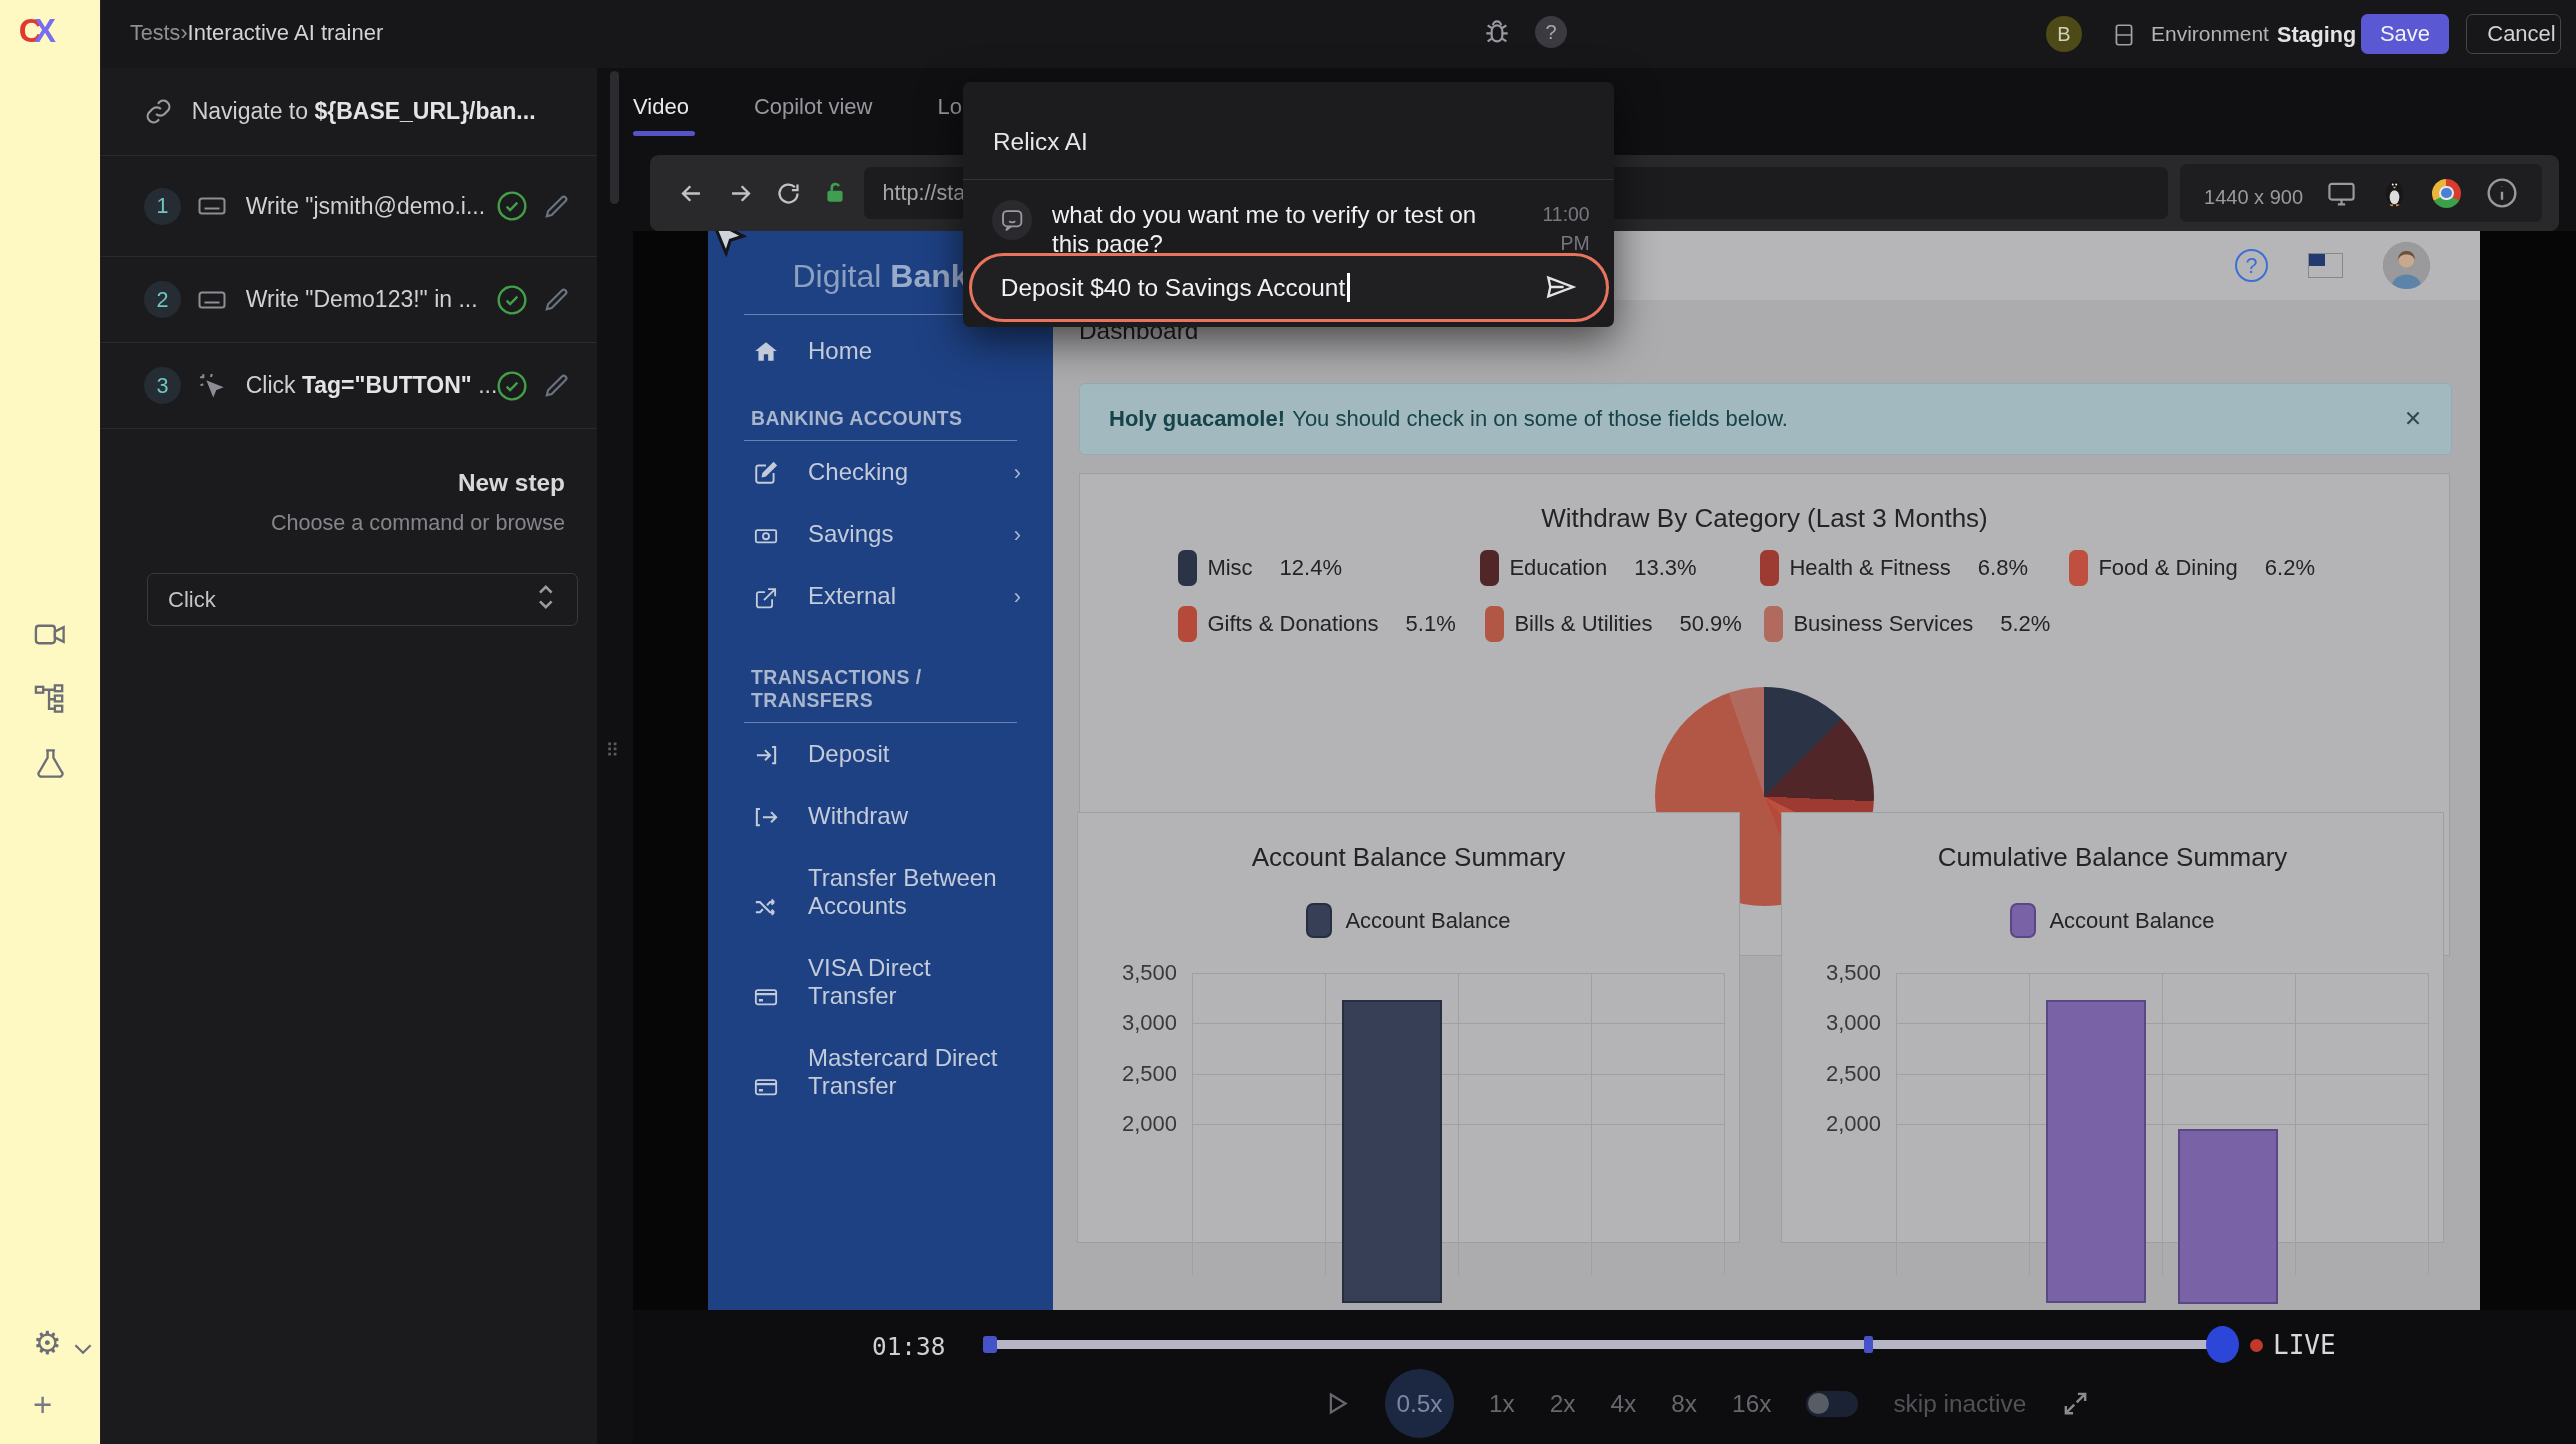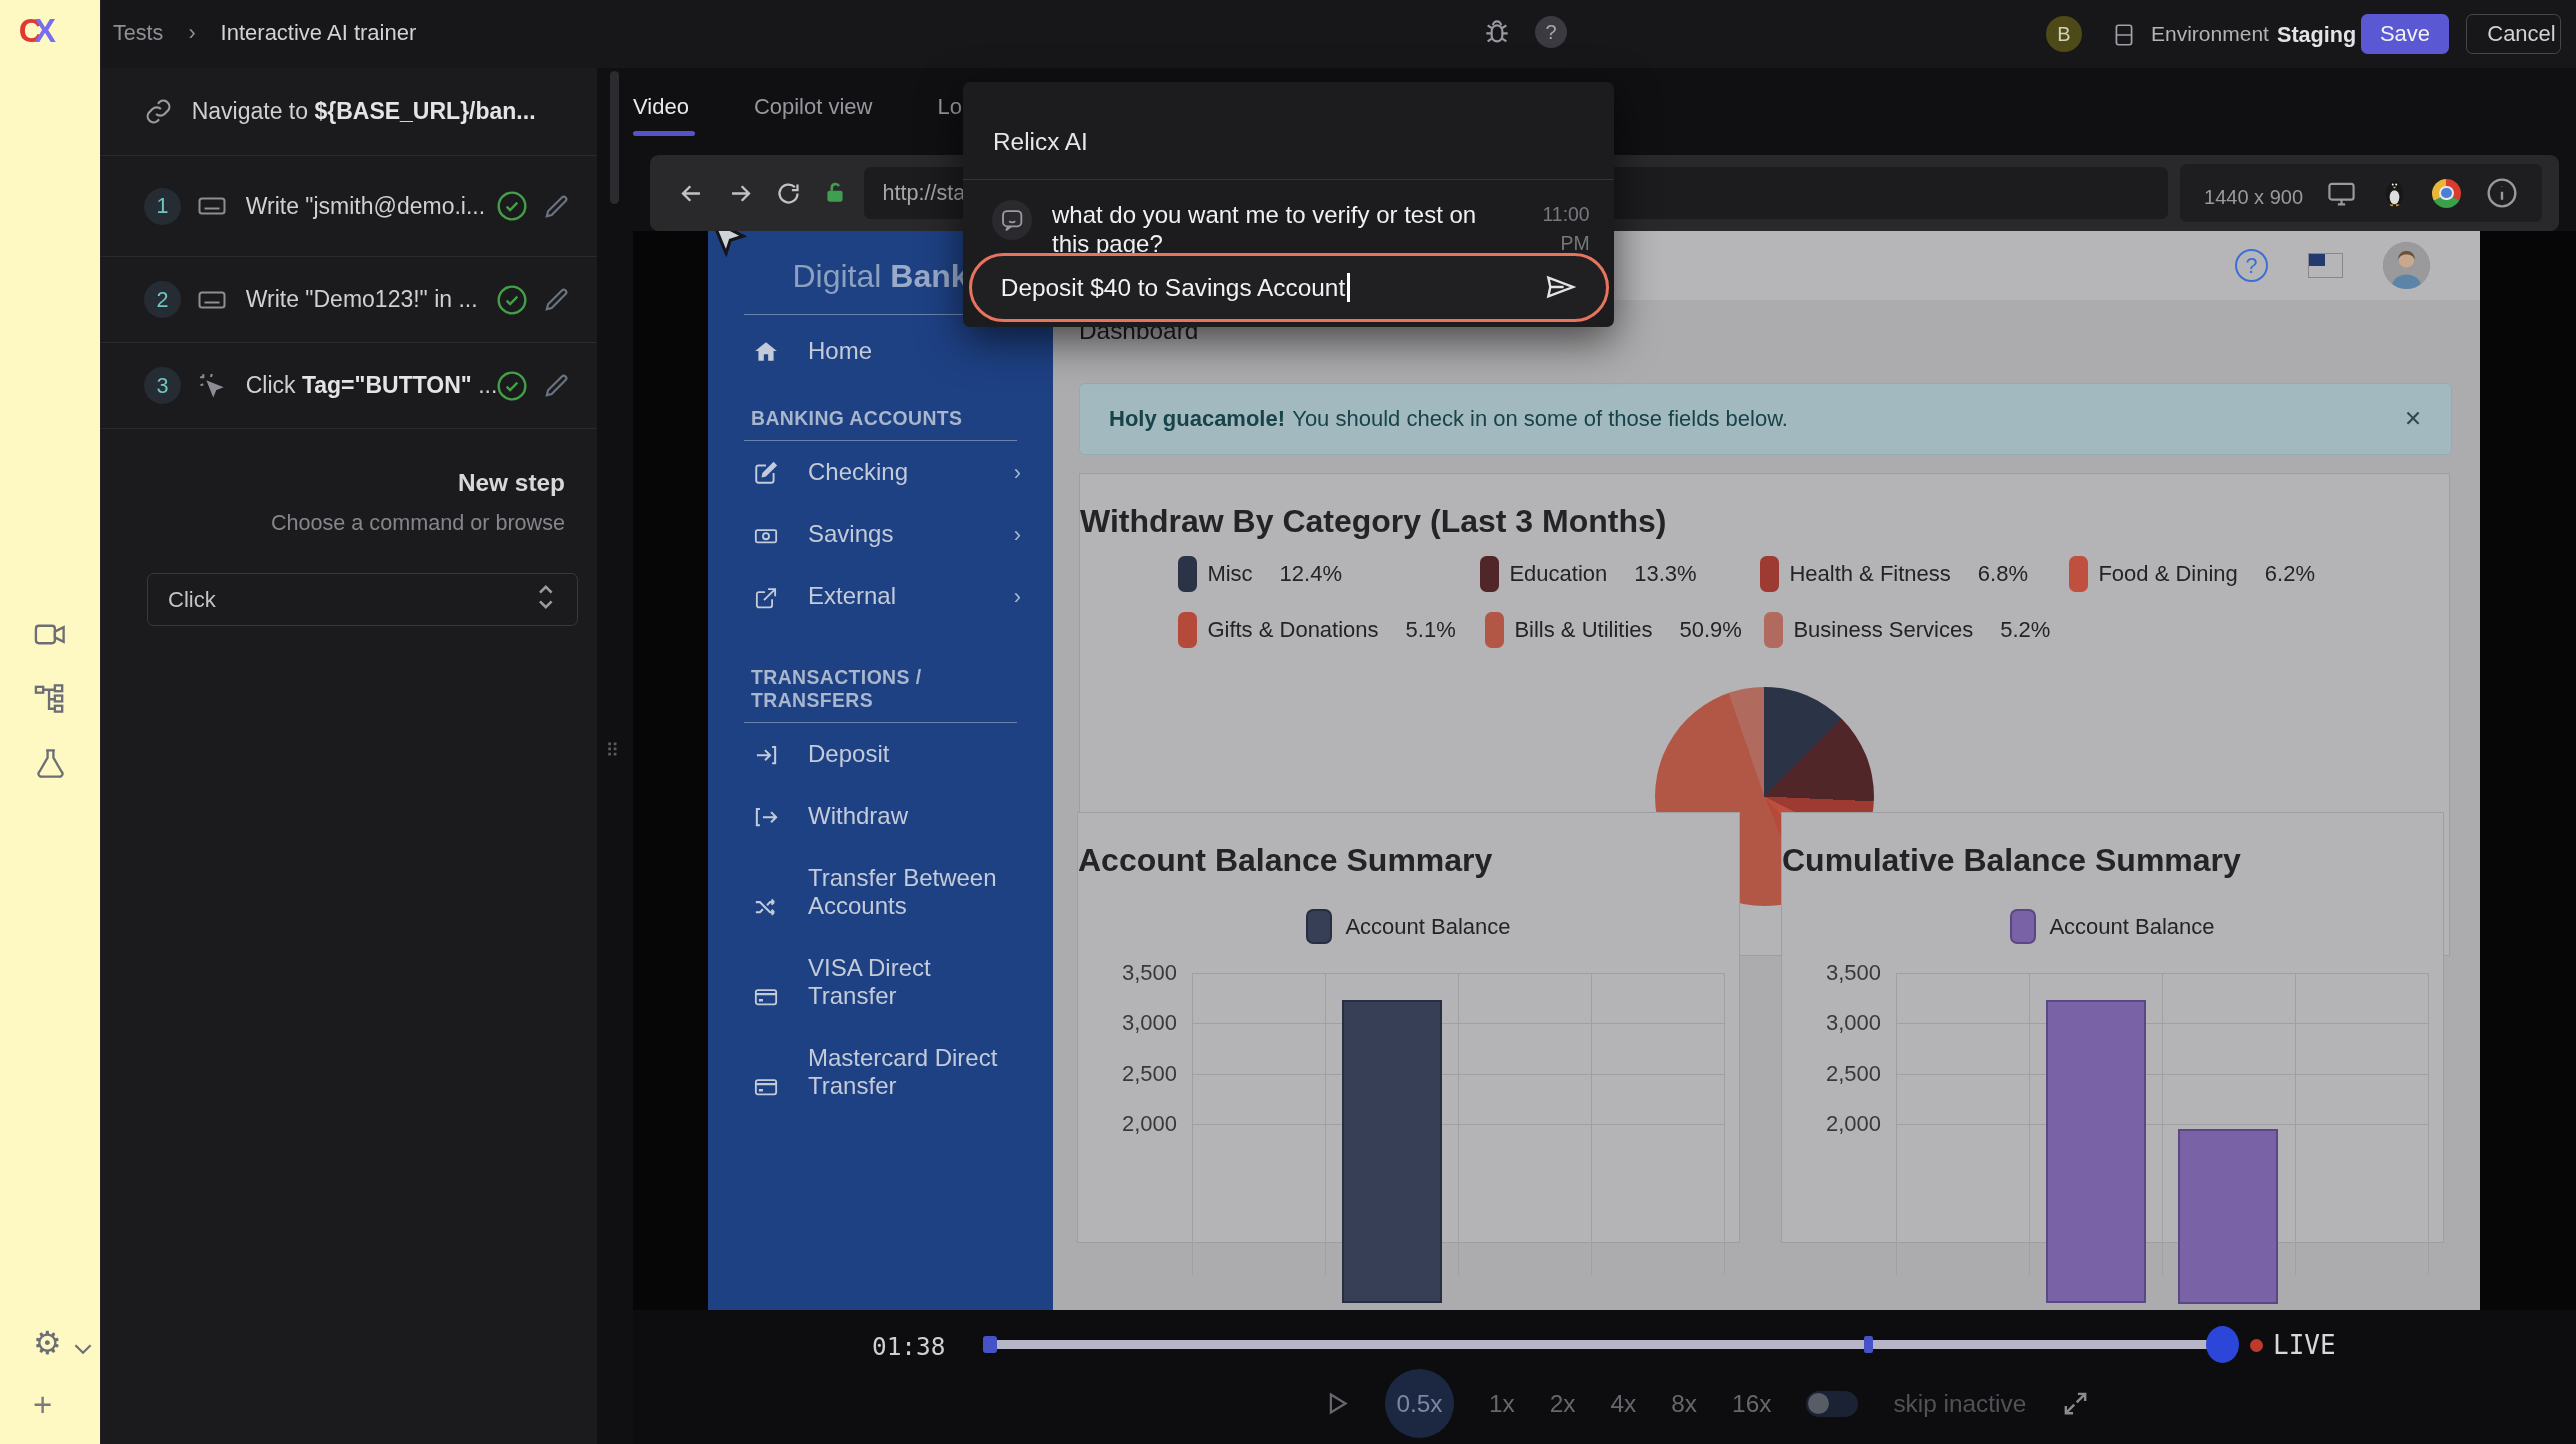--- a/index.html
+++ b/index.html
@@ -72,21 +72,21 @@
   #bank-header { position:absolute; left:345px; top:0; width:1427px; height:69px; background:#b6b6b8; display:flex; align-items:center; justify-content:flex-end; gap:40px; padding-right:50px; }
   #bank-content { position:absolute; left:345px; top:69px; width:1427px; height:1010px; background:#acacae; }
   #dash-title { padding:17px 0 0 26px; font-size:24.4px; color:#1e1e20; }
 
   #alert { position:absolute; left:26px; top:83px; width:1373px; height:72px; background:#a3b9c0; border:1.4px solid #93acb4; border-radius:5.8px; display:flex; align-items:center; padding:0 29px; color:#174349; font-size:22px; }
   #alert b { margin-right:7.2px; }
   #alert-close { margin-left:auto; font-size:21.6px; color:#2e4a50; cursor:pointer; }
 
   .card { position:absolute; background:#b4b4b6; border:1.4px solid #9e9ea0; }
   #pie-card { left:26px; top:173px; width:1371px; height:483px; }
-  .card-title { text-align:left; font-size:32px; color:#242426; margin-top:29px;font-weight:bold; }
+  .card-title { text-align:center; font-size:26px; color:#242426; margin-top:29px; }
   .pleg-row { position:relative; height:40px; margin-top:16px; }
   .pleg-item { position:absolute; display:flex; align-items:center; top:0; }
   .pleg-swatch { width:19.4px; height:36px; border-radius:6.5px; }
   .pleg-label { font-size:22px; color:#242427; margin-left:10px; }
   .pleg-value { font-size:22px; color:#242427; margin-left:27px; }
   #pie { position:absolute; left:575px; top:213px; width:219px; height:219px; border-radius:50%; }
   #sparkline { position:absolute; left:30px; top:418px; }
 
   .bar-card { top:512px; width:663px; height:431px; }
   #bar-card-left { left:24px; }
@@ -159,21 +159,21 @@
         <path d="M9 3h6M10 3v5l-5.5 9.5A2 2 0 0 0 6.2 21h11.6a2 2 0 0 0 1.7-3.5L14 8V3"></path>
       </svg>
     <div class="rail-icon" style="top:1324px; font-size:32px;">⚙</div>
     <svg class="rail-icon" style="top:1331px; left:70px; width:26px;" viewBox="0 0 24 24" fill="none" stroke="currentColor" stroke-width="2">
         <path d="M5 9l7 7 7-7"></path>
       </svg>
     <div class="rail-icon" style="top:1386px; font-size:33px; color:#7a7a82;">+</div>
   </div>
 
   <div id="topbar" class="abs">
-    <div class="abs" style="left:12px; top:20px; display:flex; gap:25px; align-items:flex-start;">
+    <div class="abs" style="left:29px; top:20px; display:flex; gap:0; align-items:flex-start;">
       <span class="crumb">Tests</span>
       <span class="crumb">›</span>
       <span class="crumb-current">Interactive AI trainer</span>
     </div>
     <svg class="abs" style="left:1380px; top:16px; width:32px; height:32px; color:#9a9aa0;" viewBox="0 0 24 24" fill="none" stroke="currentColor" stroke-width="1.6">
         <rect x="8" y="7" width="8" height="12" rx="4"></rect>
         <path d="M9 7a3 3 0 0 1 6 0M4 13h4M16 13h4M5 7l3 2M19 7l-3 2M5 19l3-2M19 19l-3-2"></path>
       </svg>
     <div class="abs" style="left:1434px; top:16px; width:32px; height:32px; border-radius:50%; background:#3a3a40; color:#a8a8ae; font-size:20px; display:flex; align-items:center; justify-content:center;">?</div>
     <div class="abs" style="left:1945px; top:16px;" id="tb-avatar">

